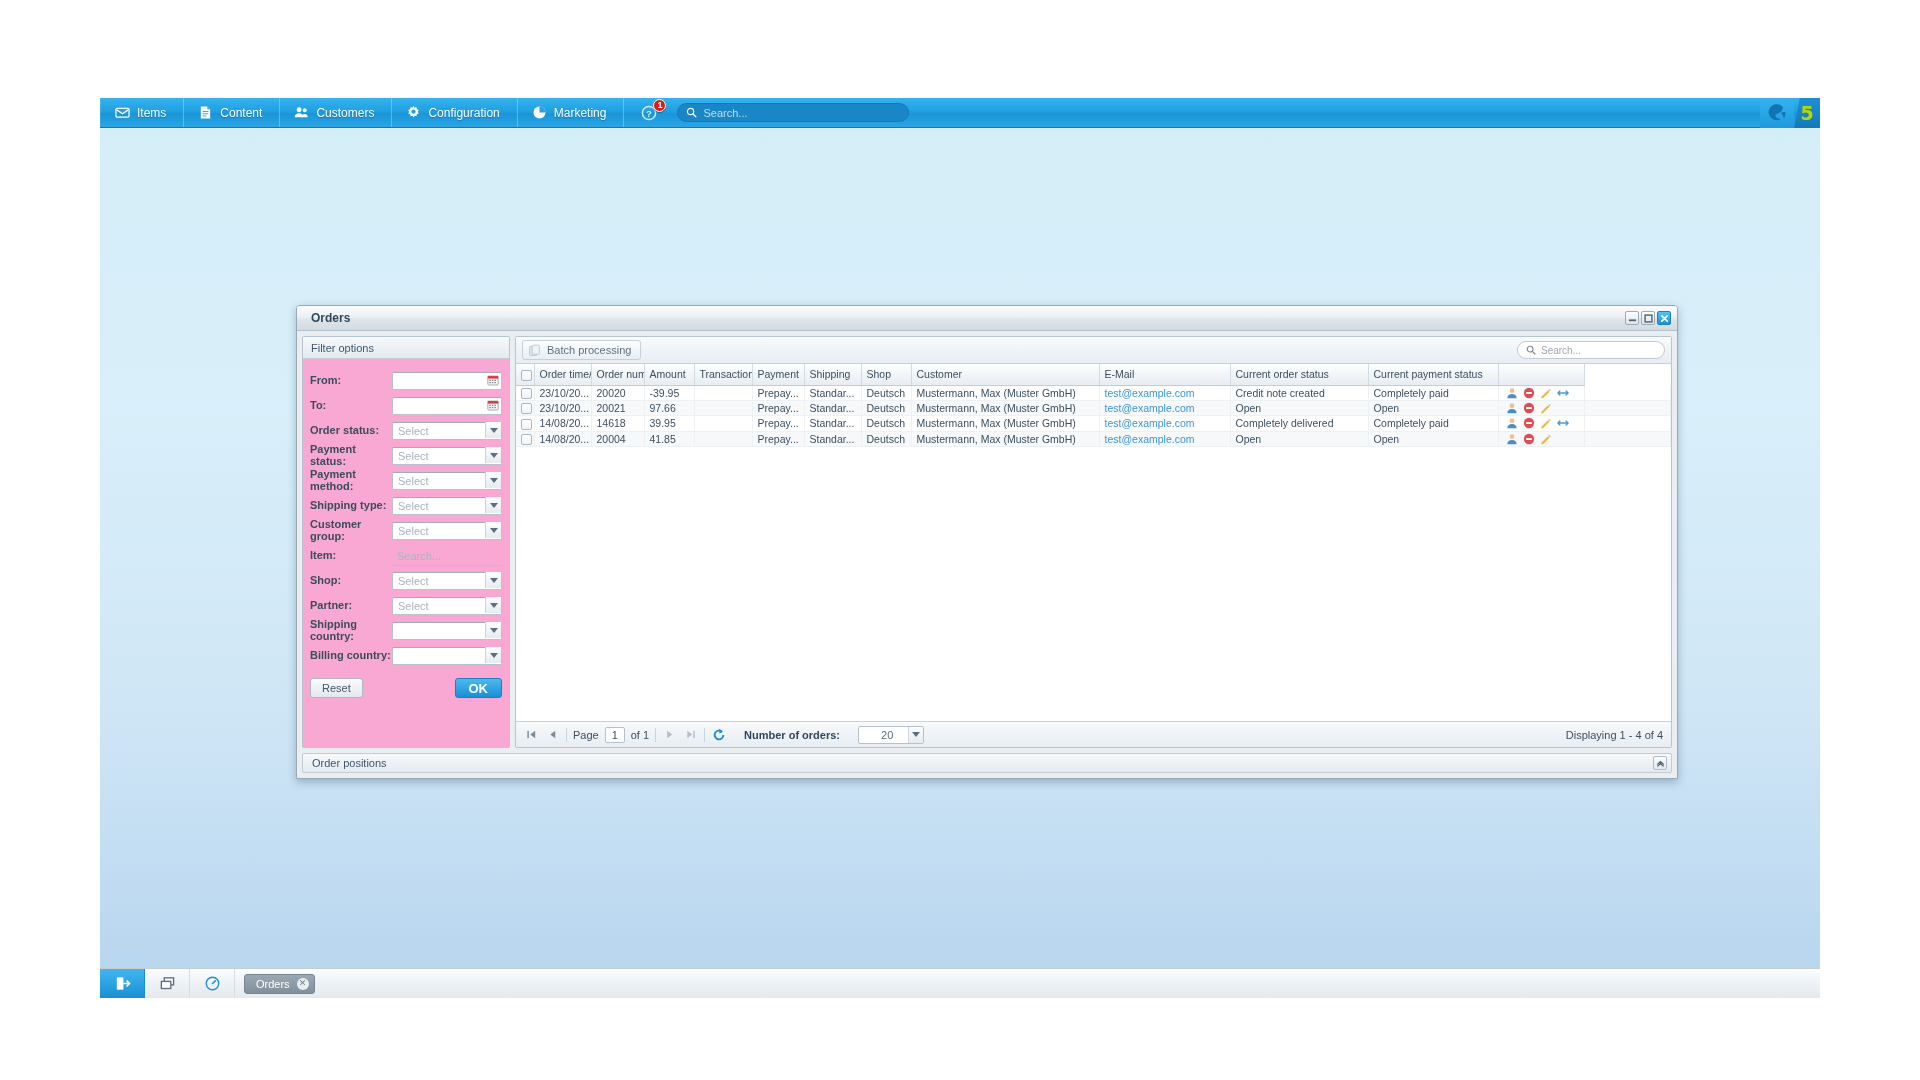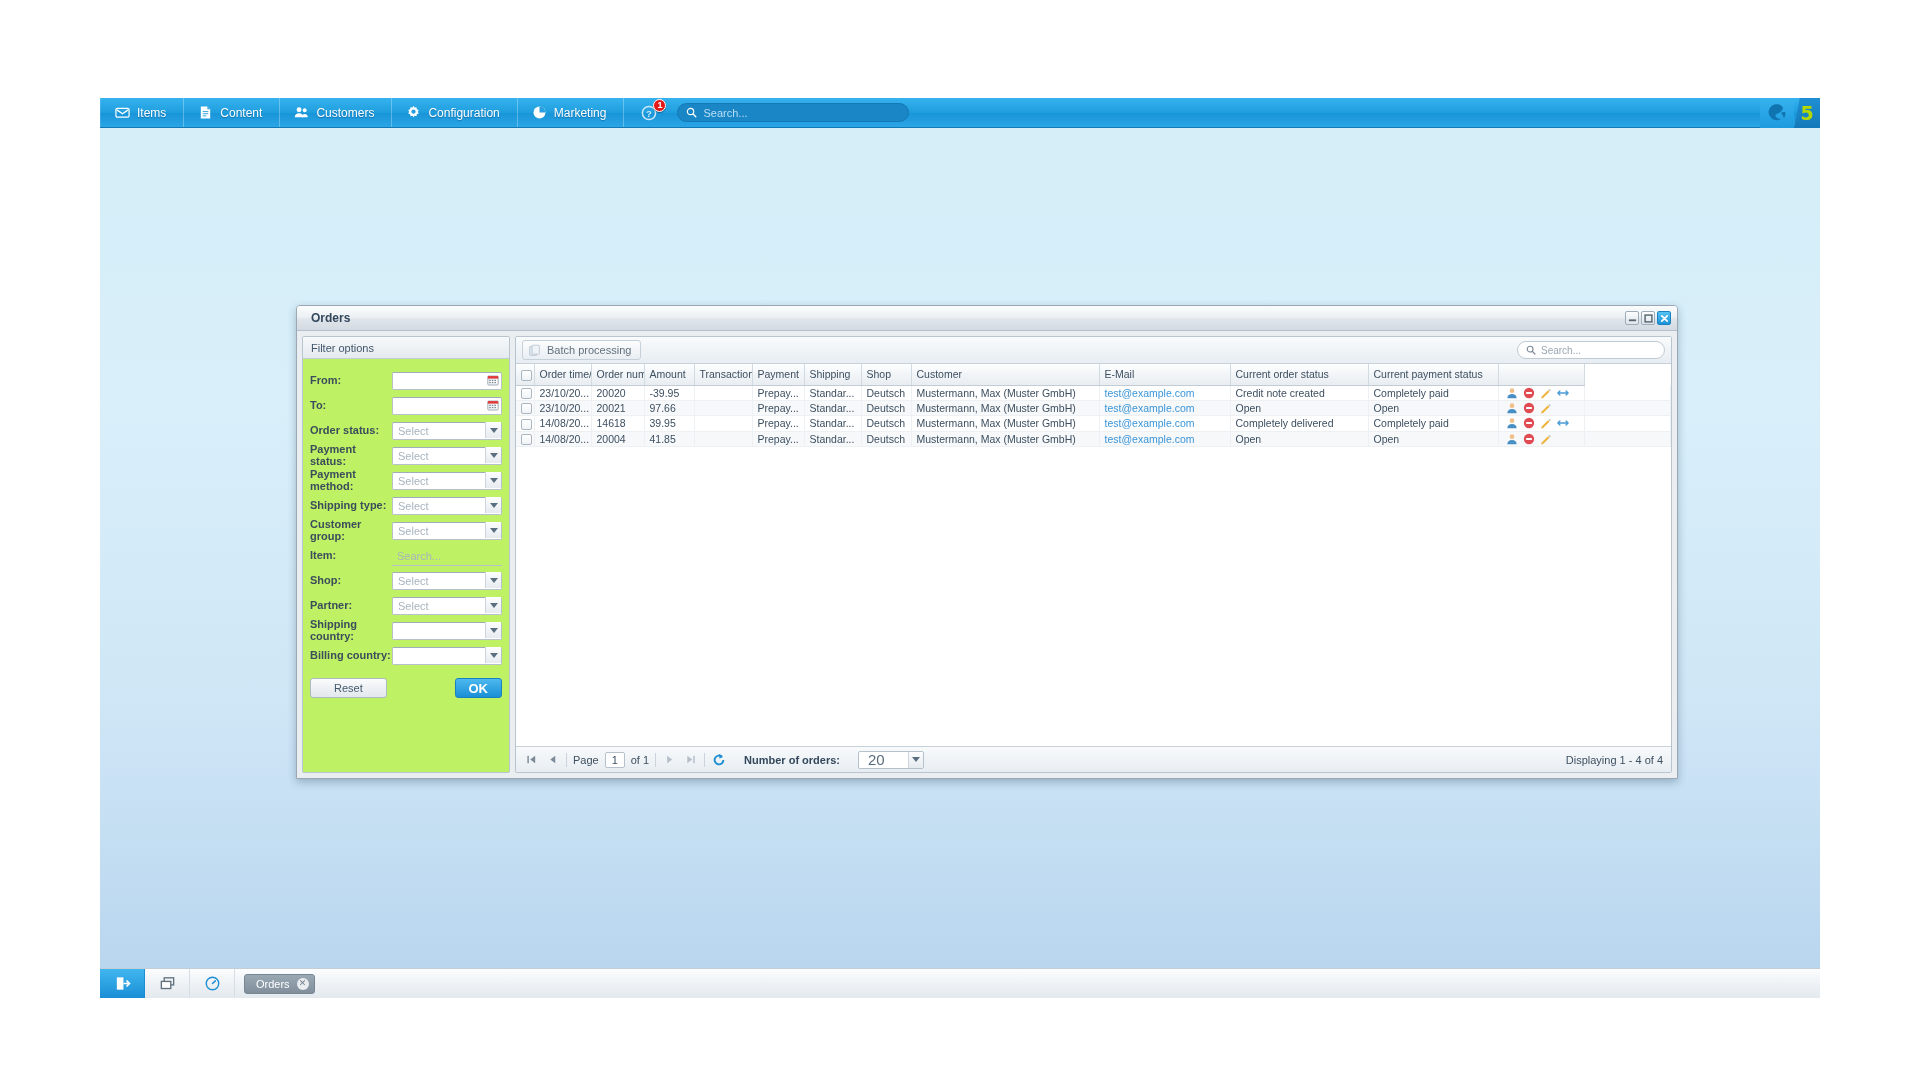--- a/index.html
+++ b/index.html
@@ -117,21 +117,21 @@
   .wbtn.close {
     background: linear-gradient(to bottom, #55c3f5, #1c93d8);
     border-color: #1b82c0; color: #fff; font-weight: bold;
   }
 
   #win-body { flex: 1; display: flex; padding: 5px; gap: 5px; min-height: 0; }
 
   
   #filter-panel {
     width: 208px;
-    background: #bef264;
+    background: #f9a8d4;
     border: 1px solid #b8c4ce;
     border-radius: 2px;
     display: flex; flex-direction: column;
   }
   .panel-hd {
     height: 22px;
     background: linear-gradient(to bottom, #f7f9fb, #e4eaef);
     border-bottom: 1px solid #c2ccd5;
     display: flex; align-items: center;
     padding: 0 8px;
@@ -159,21 +159,21 @@
     display: flex; align-items: center; justify-content: center;
     cursor: pointer;
   }
   .trig.combo {
     background: linear-gradient(to bottom, #fdfdfe, #e6ebf0);
     border-left: 1px solid #ccd5dd;
   }
   .caret { width: 0; height: 0; border-left: 4px solid transparent; border-right: 4px solid transparent; border-top: 5px solid #5c6f80; }
   #filter-actions { display: flex; align-items: center; padding: 10px 7px 10px 7px; }
   #reset-btn {
-    height: 20px; padding: 0 23px;
+    height: 20px; padding: 0 11px;
     background: linear-gradient(to bottom, #fafbfc, #e2e8ed);
     border: 1px solid #aeb9c4; border-radius: 3px;
     font-size: 11px; color: #44586b; cursor: pointer;
     font-family: "Liberation Sans", sans-serif;
   }
   #ok-btn {
     margin-left: auto;
     height: 20px; padding: 0 13px;
     background: linear-gradient(to bottom, #4cb9ef, #1a8fd6);
     border: 1px solid #1980c2; border-radius: 3px;
@@ -264,22 +264,22 @@
     font-family: "Liberation Sans", sans-serif;
     background: #fff;
   }
   #num-orders-lbl { font-size: 11px; color: #33475c; font-weight: bold; margin-left: 12px; }
   #num-orders {
     margin-left: 12px;
     width: 66px; height: 18px;
     border: 1px solid #b6c1cb; border-radius: 2px;
     background: #fff;
     display: flex; align-items: center;
-    padding-left: 9px; position: relative;
-    font-size: 15px; color: #5b6c7c;
+    padding-left: 22px; position: relative;
+    font-size: 11px; color: #5b6c7c;
   }
   #displaying { margin-left: auto; font-size: 11px; color: #3d4f60; }
 
   #order-positions {
     height: 20px; margin: 0 5px 5px 5px;
     background: linear-gradient(to bottom, #f7f9fb, #e4eaef);
     border: 1px solid #c2ccd5; border-radius: 2px;
     display: flex; align-items: center; padding: 0 4px 0 9px;
     font-size: 11px; color: #41566b;
     flex: none;
@@ -784,20 +784,29 @@
           <span>20</span>
           <span class="trig combo" style="height:16px;width:15px;top:0;right:0;border-radius:0 2px 2px 0">
             <span class="caret"></span>
           </span>
         </div>
         <span id="displaying">Displaying 1 - 4 of 4</span>
       </div>
     </div>
   </div>
 
+  <div id="order-positions">
+    <span>Order positions</span>
+    <div id="op-collapse">
+      <svg style="width:9px;height:9px" viewBox="0 0 10 10">
+          <path d="M1.5 6 L5 3 L8.5 6" fill="none" stroke="#51626f" stroke-width="1.4"></path>
+          <path d="M1.5 8.2 L5 5.2 L8.5 8.2" fill="none" stroke="#51626f" stroke-width="1.4"></path>
+        </svg>
+    </div>
+  </div>
 </div>
 
 <div id="taskbar">
   <div class="tb-btn active">
     <svg style="width:17px;height:17px" viewBox="0 0 18 18">
       <path d="M3 2.5h7v13H3z" fill="#fff"></path>
       <path d="M10 9 L16 9 M13.2 5.8 L16.4 9 L13.2 12.2" stroke="#fff" stroke-width="1.8" fill="none"></path>
     </svg>
   </div>
   <div class="tb-btn">

